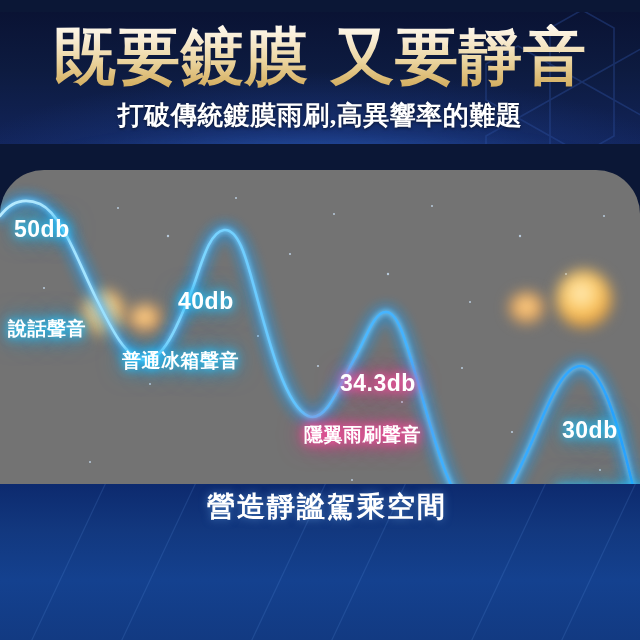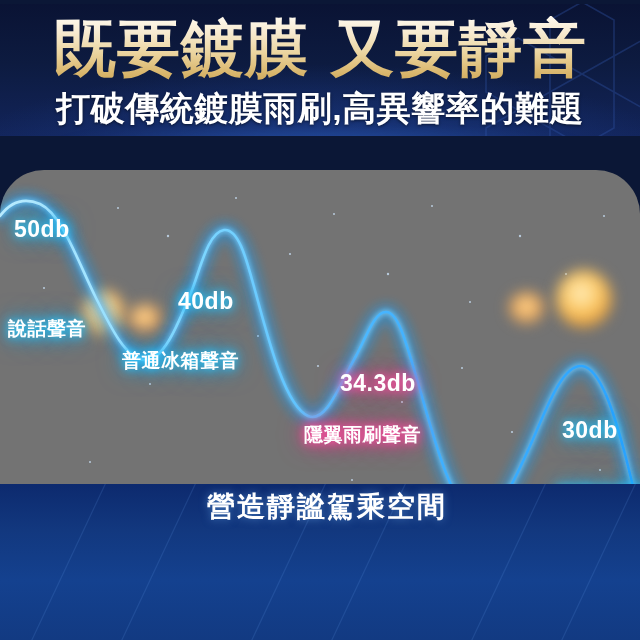--- a/index.html
+++ b/index.html
@@ -5,21 +5,21 @@
   html,body{margin:0;padding:0;background:#07102a;}
   *{box-sizing:border-box;}
   #root{
     position:relative;width:640px;height:640px;overflow:hidden;
     font-family:"Liberation Sans","DejaVu Sans",sans-serif;
     background:#0b1736;
   }
 
   
   .header{
-    position:absolute;left:0;top:4px;width:640px;height:132px;
+    position:absolute;left:0;top:12px;width:640px;height:132px;
     background:
       radial-gradient(ellipse 520px 140px at 50% 120%, rgba(28,62,140,.85) 0%, rgba(15,32,84,0) 70%),
       linear-gradient(180deg,#0a1334 0%,#0d1b40 45%,#12245a 100%);
     overflow:hidden;
   }
   .hexwrap{position:absolute;inset:0;opacity:.55;}
   .hexwrap svg{position:absolute;right:-20px;top:-6px;}
   .hdr-glow{
     position:absolute;left:50%;top:118px;transform:translateX(-50%);
     width:560px;height:60px;border-radius:50%;
@@ -37,23 +37,24 @@
     white-space:nowrap;
   }
   .title-shadow{
     position:absolute;left:0;top:13px;width:640px;text-align:center;
     font-size:63px;line-height:64px;font-weight:bold;letter-spacing:1px;
     color:#1a2a55;filter:blur(2px);white-space:nowrap;z-index:-1;
   }
   .title .gap{display:inline-block;width:22px;}
   .subtitle{
     position:absolute;left:0;top:90px;width:640px;text-align:center;
-    font-size:34px;line-height:28px;font-weight:bold;color:#ffffff;
+    font-size:26px;line-height:28px;font-weight:bold;color:#ffffff;
     letter-spacing:.5px;white-space:nowrap;
     text-shadow:0 1px 3px rgba(0,0,0,.55);
+    font-family:Liberation Serif, serif;
   }
 
   
   .panel{
     position:absolute;left:0;top:132px;width:640px;height:358px;
     border-radius:44px 44px 0 0;
     overflow:hidden;
     background:
       radial-gradient(ellipse 300px 230px at 8% 40%, rgba(30,112,225,.95) 0%, rgba(18,62,150,.35) 55%, rgba(12,34,92,0) 80%),
       radial-gradient(ellipse 340px 200px at 52% 112%, rgba(26,96,205,.75) 0%, rgba(14,46,120,0) 72%),

